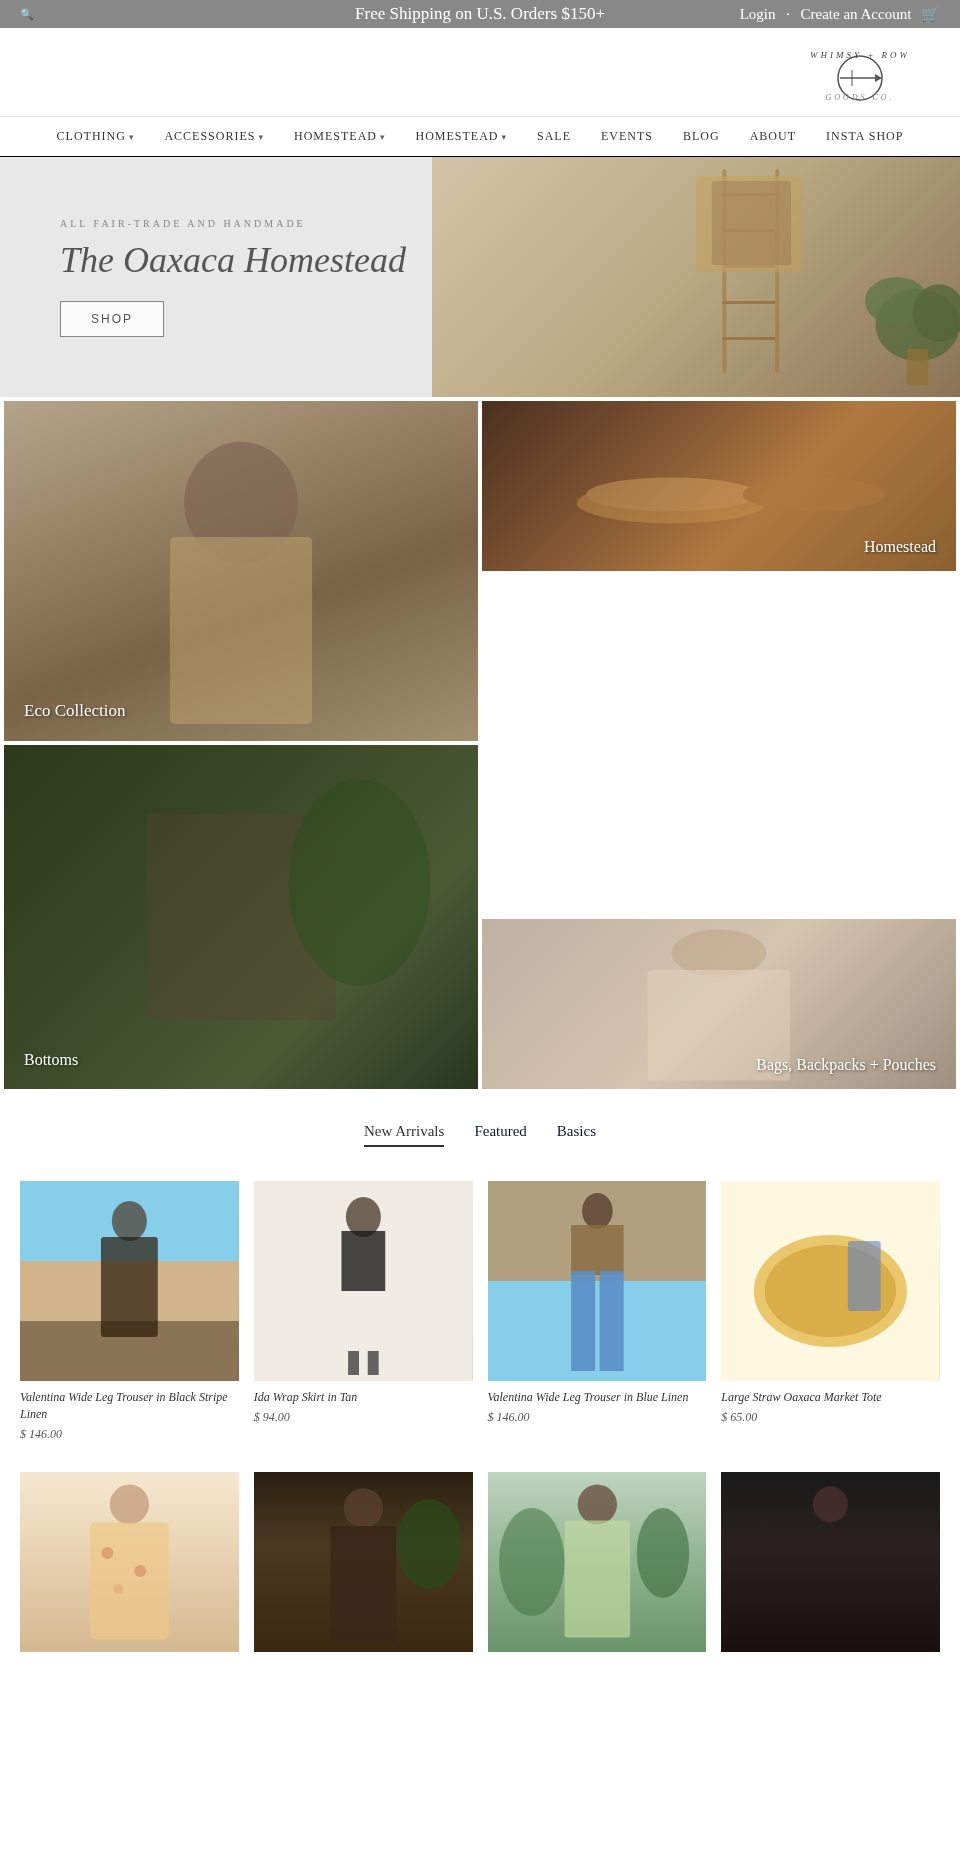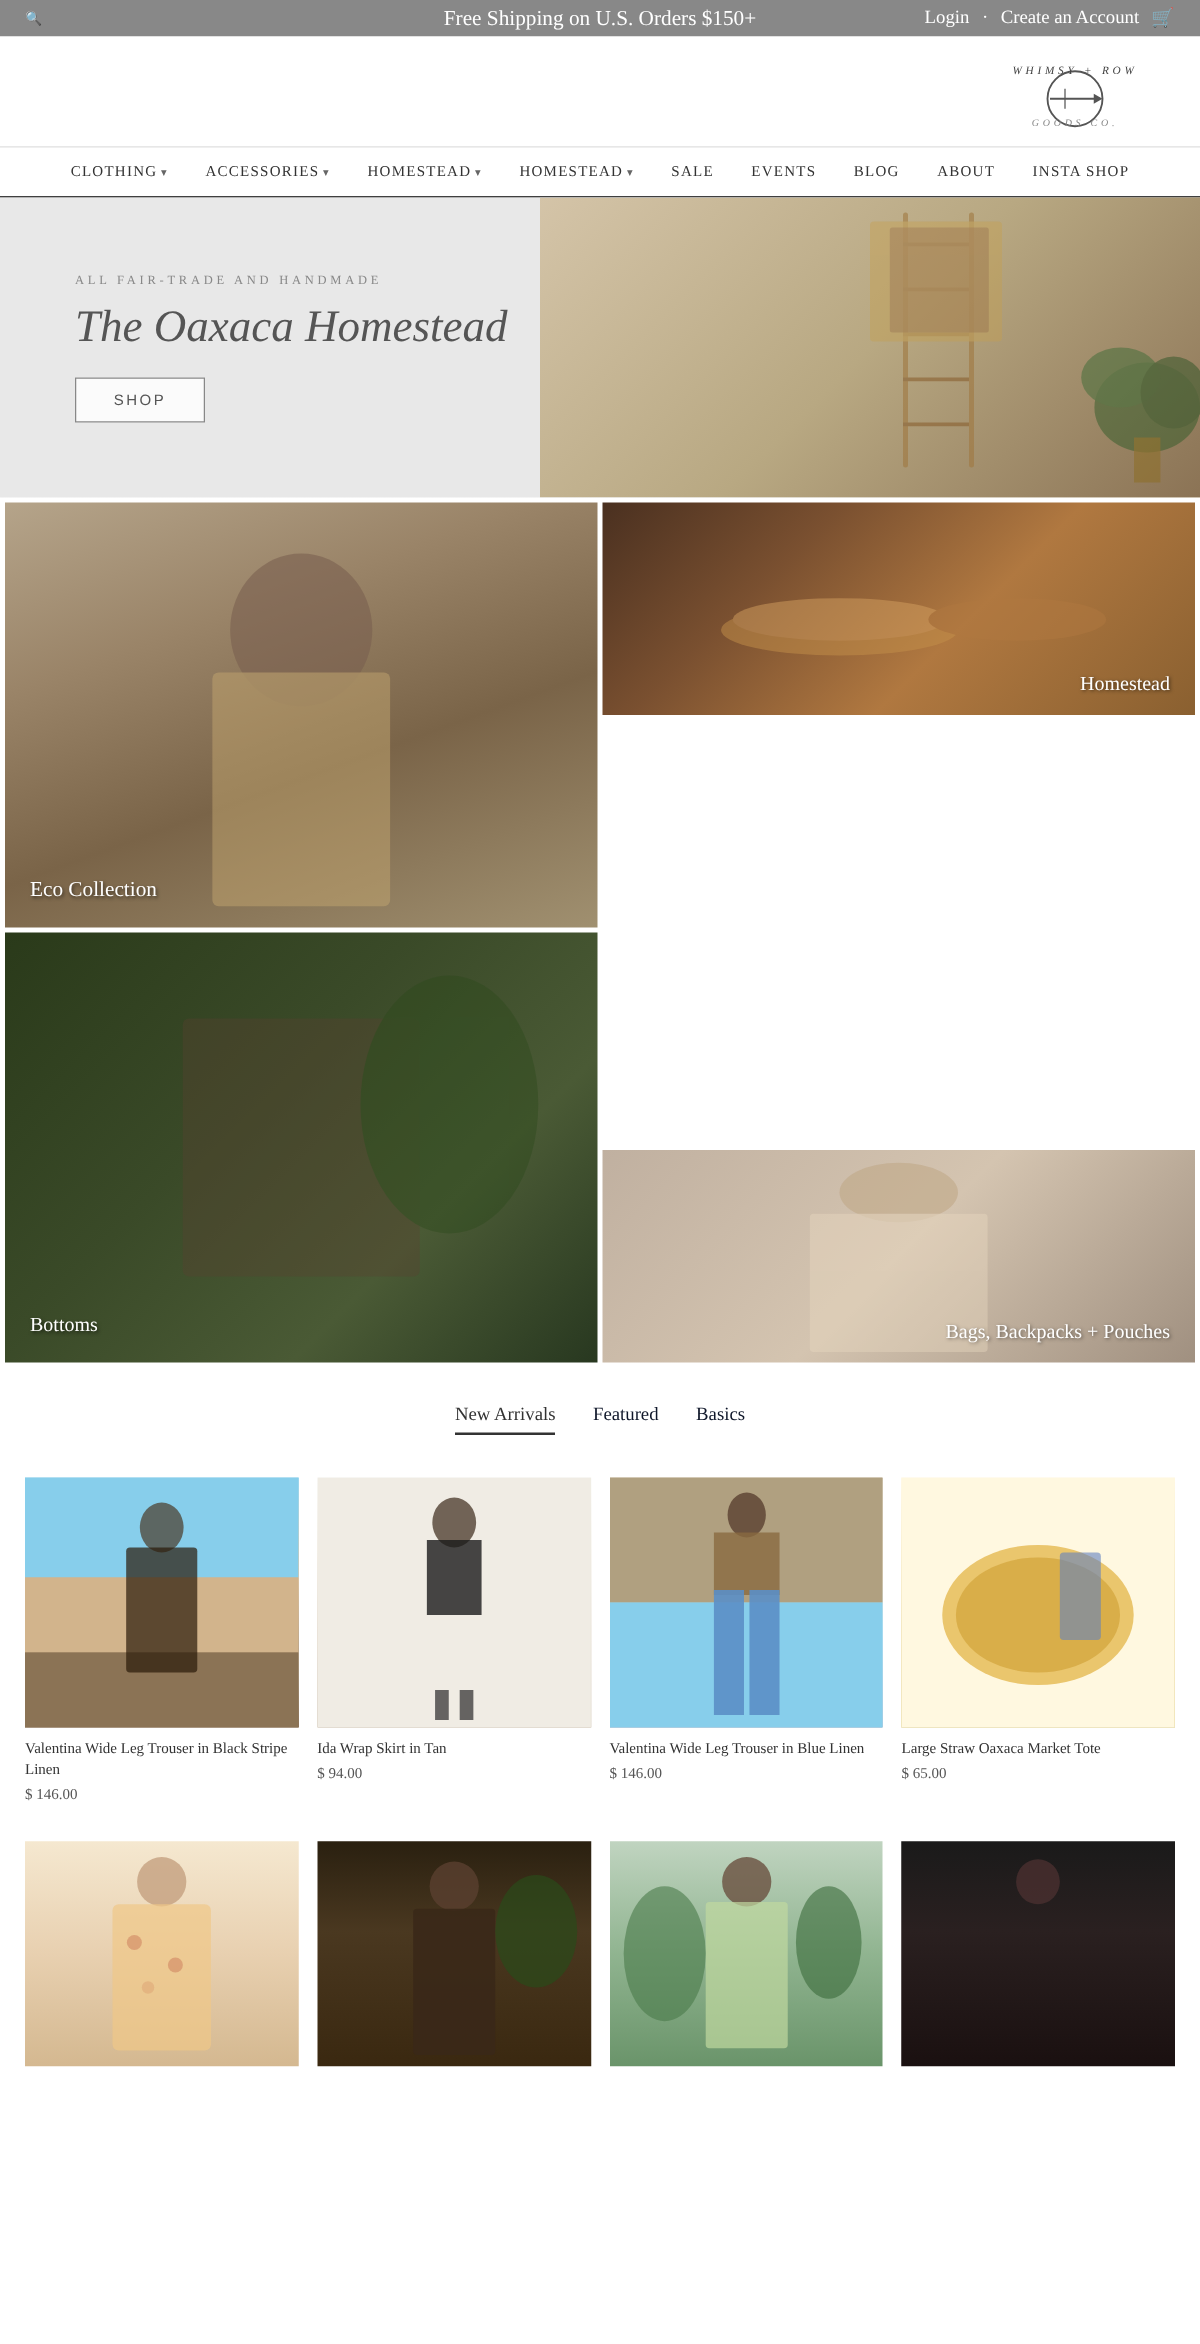--- a/index.html
+++ b/index.html
@@ -86,21 +86,21 @@
     .product-tab.active {
       color: #333;
       border-bottom: 2px solid #333;
     }
 
     .product-grid {
       display: grid;
       grid-template-columns: repeat(4, 1fr);
       gap: 15px;
     }
-    .product-item { cursor: pointer; }
+    .product-item { cursor: pointer; font-style: italic; }
     .product-img {
       width: 100%;
       height: 200px;
       display: block;
       margin-bottom: 8px;
     }
     .prod-bg-1 { background: linear-gradient(to bottom, #87CEEB 0%, #D2B48C 40%, #8B7355 80%, #654321 100%); }
     .prod-bg-2 { background: linear-gradient(to bottom, #f5f5f0 0%, #e8e0d0 30%, #d4c4b0 60%, #c0b09a 100%); }
     .prod-bg-3 { background: linear-gradient(to bottom, #c0b090 0%, #d4c4a0 40%, #87CEEB 60%, #6a9abf 100%); }
     .prod-bg-4 { background: linear-gradient(to bottom, #fff8e7 0%, #f0e0b0 30%, #e0c880 60%, #d4c070 100%); }

